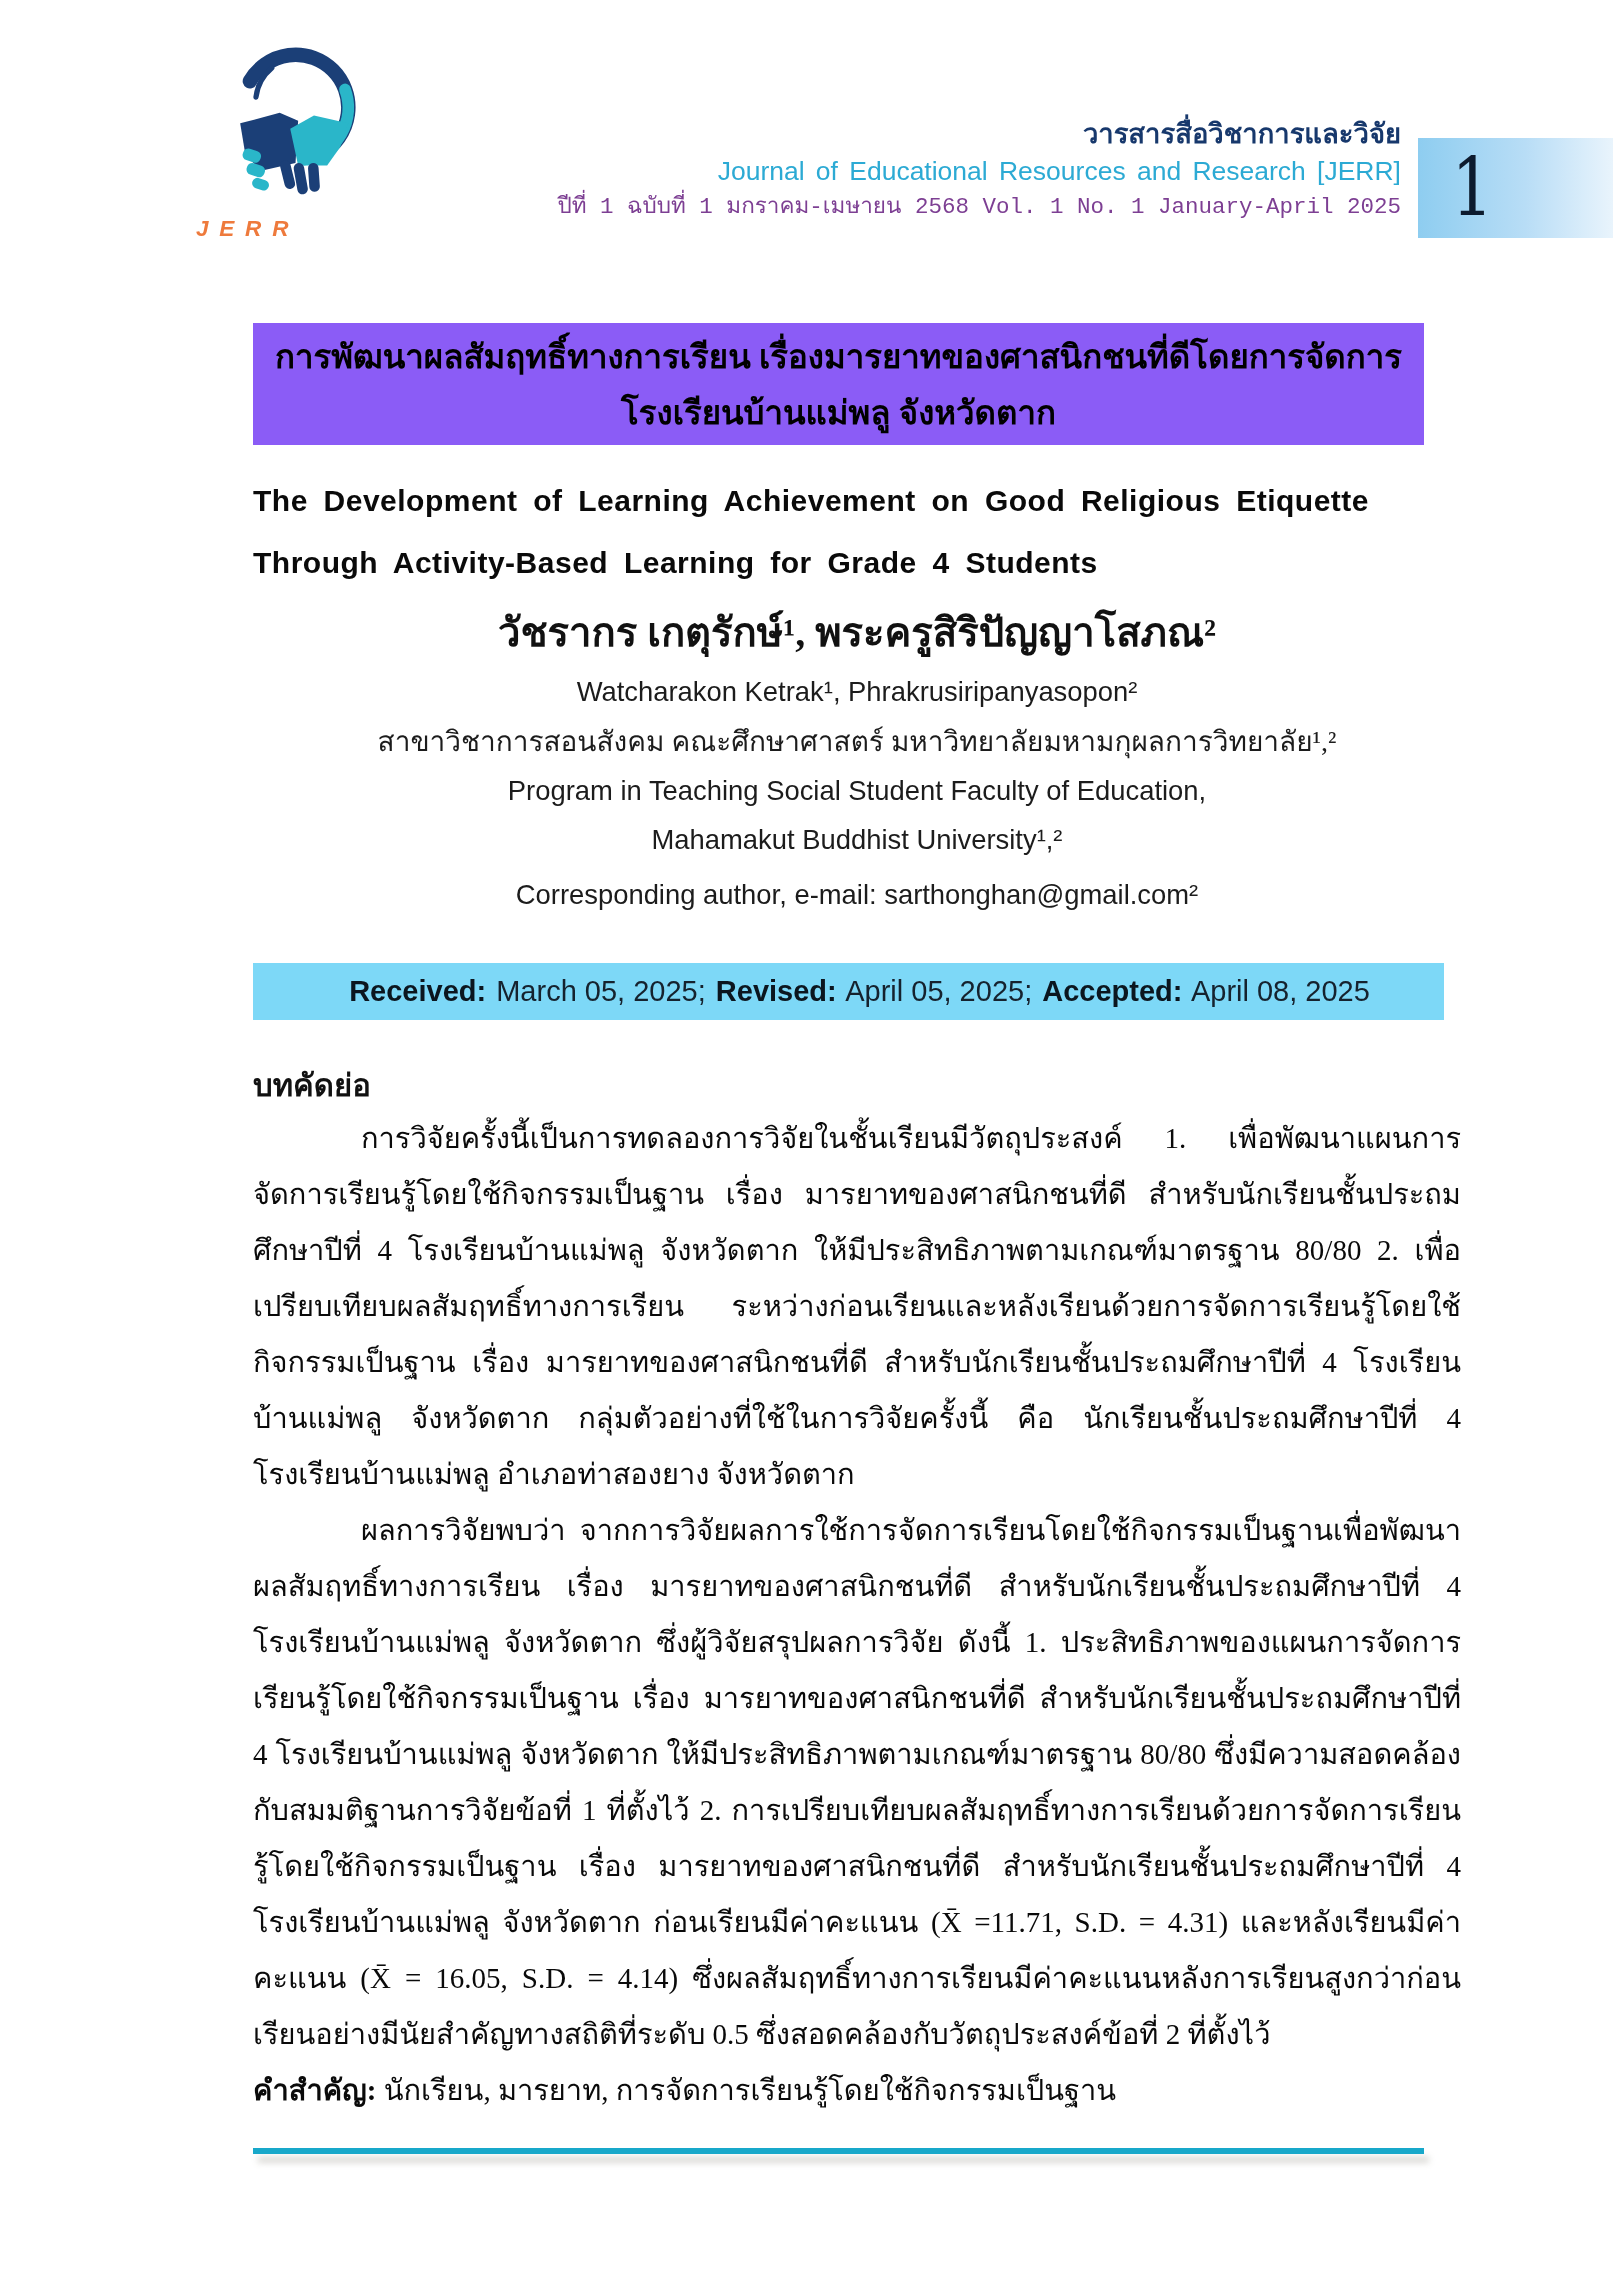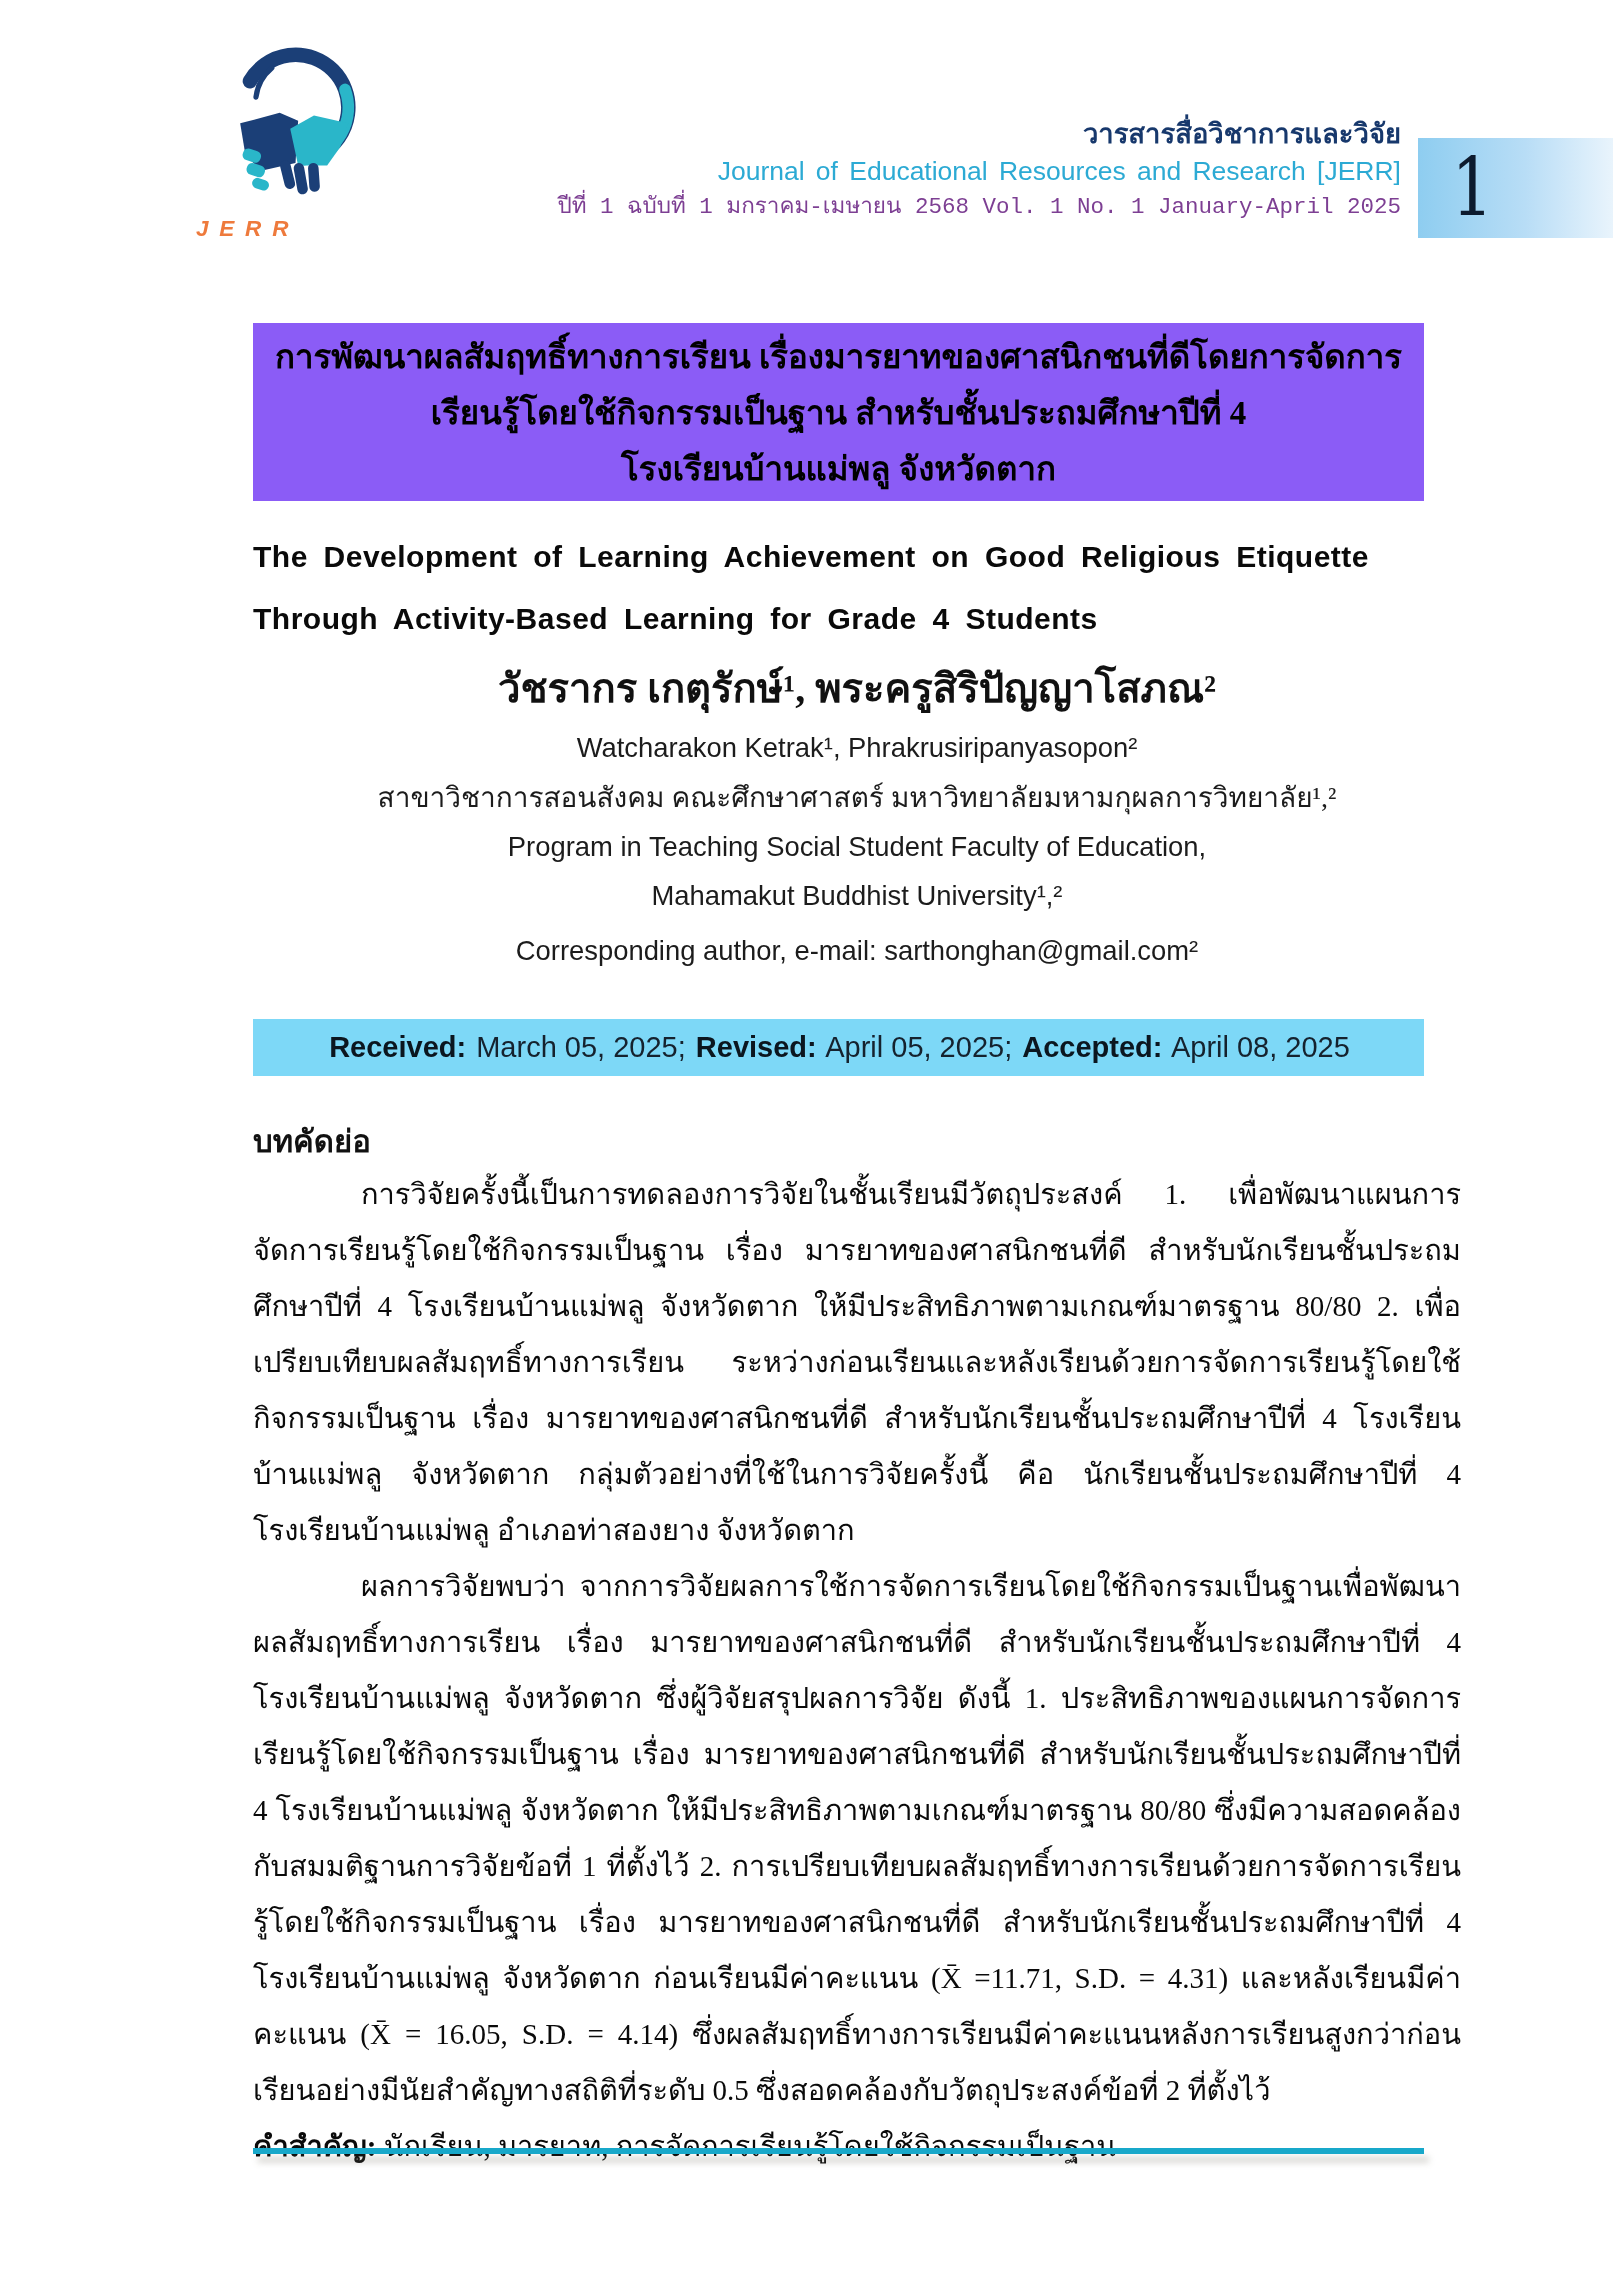--- a/index.html
+++ b/index.html
@@ -43,21 +43,21 @@
   }
   .center-line{text-align:center; width:1208px;}
   .authors-th{margin-top:14.7px; font-size:40px; font-weight:bold; line-height:47px; font-family:"Liberation Serif", serif;}
   .authors-en{margin-top:13.7px; font-size:27.4px; line-height:43px; color:#1c1c1c;}
   .affil-th{margin-top:7.8px; font-size:28px; line-height:43px; color:#1c1c1c; font-family:"Liberation Serif", serif;}
   .affil-en{margin-top:5.9px; font-size:27.4px; line-height:43px; color:#1c1c1c;}
   .corresp{margin-top:11.8px; font-size:27.4px; line-height:43px; color:#1c1c1c;}
   .received-bar{
     margin-top:47px; width:1171px; height:57px; background:#7dd8f7;
     display:flex; align-items:center; justify-content:center;
-    font-size:29px; color:#15222e;
+    font-size:29px; color:#15222e;padding-left:20px;
   }
   .received-bar b{color:#0b161f; margin:0 2px;}
   .abstract-heading{
     margin-top:41px; font-size:31px; font-weight:bold; line-height:49px;
     font-family:"Liberation Serif", serif;
   }
   .abstract-para{
     font-size:29px; line-height:56px; text-align:justify; text-indent:108px;
     margin:0; color:#0a0a0a; font-family:"Liberation Serif", serif;
   }
@@ -105,21 +105,20 @@
   </div>
 
   <div class="page-badge">
     <div class="num">1</div>
   </div>
 
   <div class="content">
 
     <div class="title-box">
       <div class="line">การพัฒนาผลสัมฤทธิ์ทางการเรียน เรื่องมารยาทของศาสนิกชนที่ดีโดยการจัดการ</div>
-      <div class="line">เรียนรู้โดยใช้กิจกรรมเป็นฐาน สำหรับชั้นประถมศึกษาปีที่ 4</div>
       <div class="line">โรงเรียนบ้านแม่พลู จังหวัดตาก</div>
     </div>
 
     <div class="title-en">
       <div class="line">The Development of Learning Achievement on Good Religious Etiquette</div>
       <div class="line">Through Activity-Based Learning for Grade 4 Students</div>
     </div>
 
     <div class="center-line authors-th">วัชรากร เกตุรักษ์¹, พระครูสิริปัญญาโสภณ²</div>
     <div class="center-line authors-en">Watcharakon Ketrak¹, Phrakrusiripanyasopon²</div>

